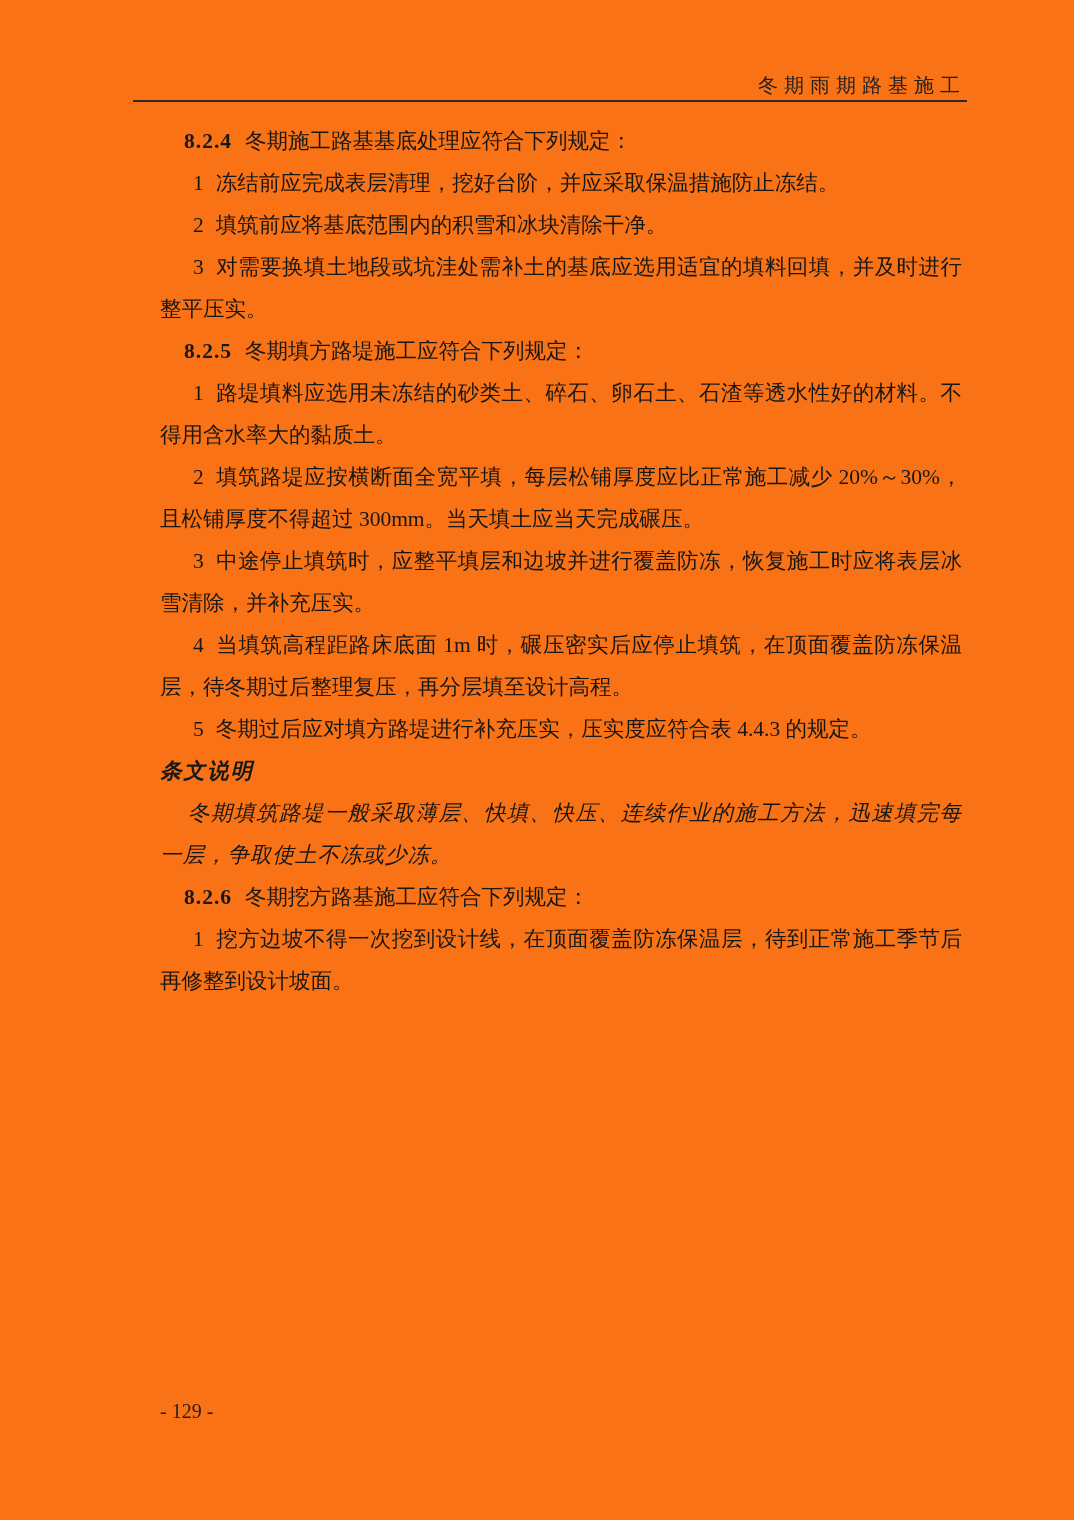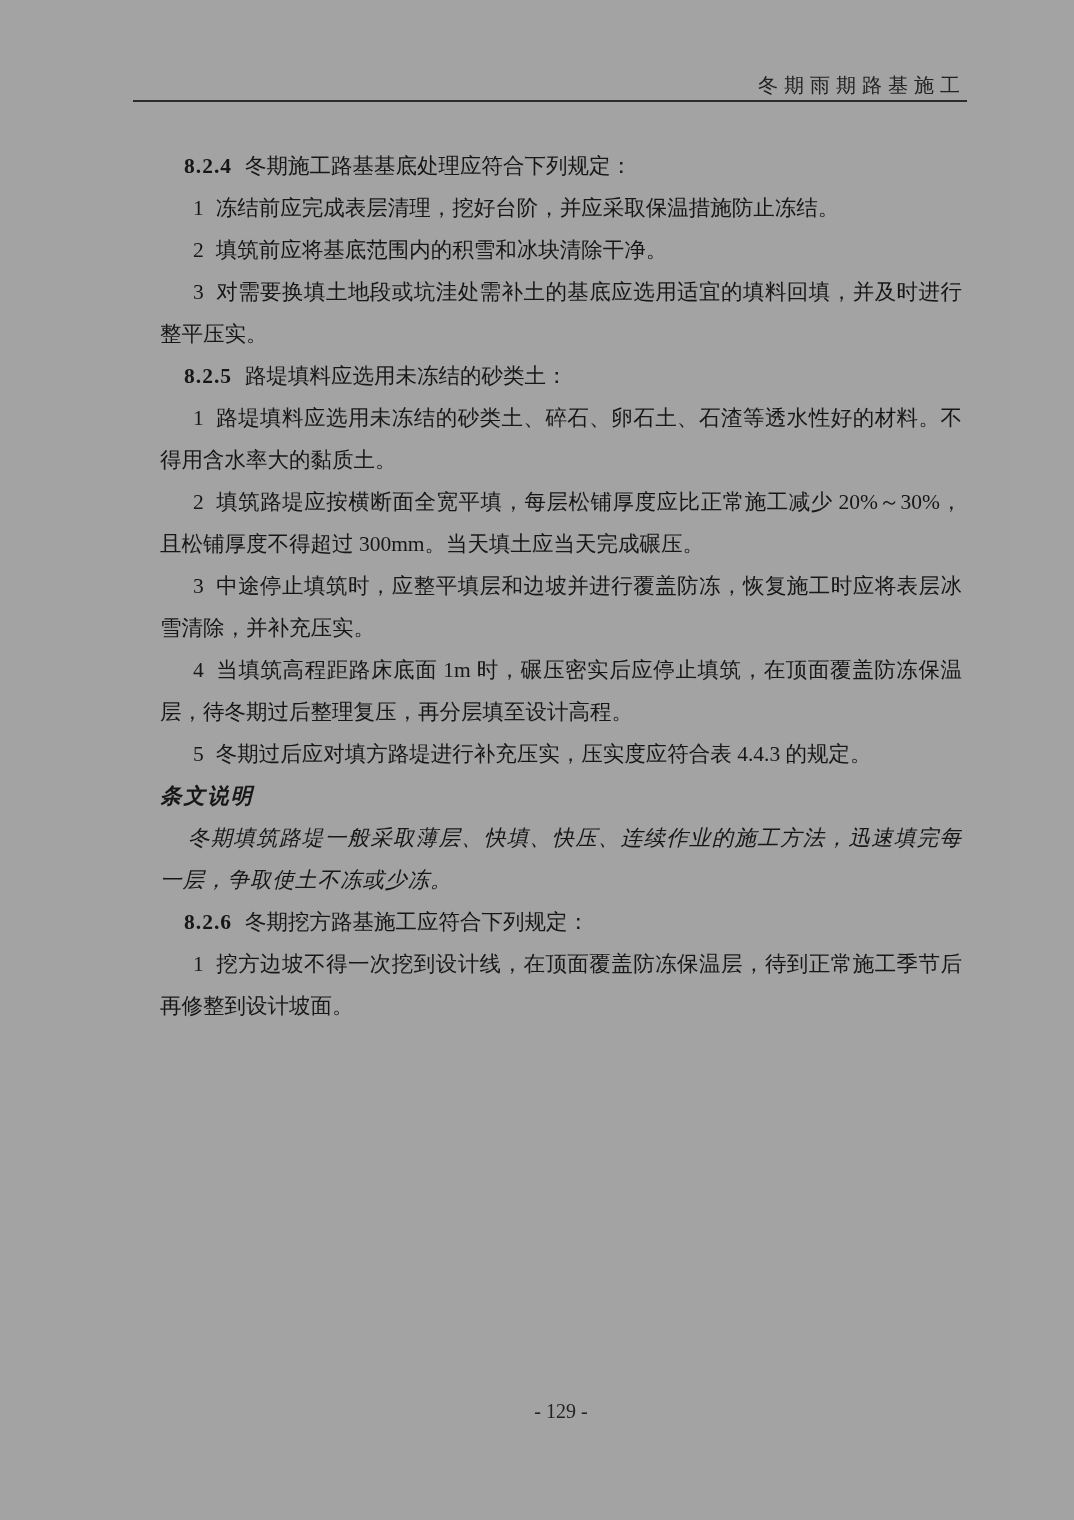--- a/index.html
+++ b/index.html
@@ -4,21 +4,21 @@
 <style>
   html, body {
     margin: 0;
     padding: 0;
     background: #ffffff;
   }
   .page {
     position: relative;
     width: 1074px;
     height: 1520px;
-    background: #a3a3a3;
+    background: #f97316;
     color: #1c1c1c;
     font-family: "Liberation Serif", "DejaVu Serif", serif;
     overflow: hidden;
   }
   
   .running-head {
     position: absolute;
     top: 72px;
     right: 108px;
     font-size: 20px;
@@ -31,21 +31,21 @@
     position: absolute;
     top: 100px;
     left: 133px;
     width: 834px;
     height: 2px;
     background: #2b2b2b;
   }
   
   .doc-body {
     position: absolute;
-    top: 145px;
+    top: 120px;
     left: 160px;
     width: 802px;
     font-size: 21.5px;
     line-height: 42px;
     text-align: justify;
     color: #171717;
   }
   .doc-body p { margin: 0; }
   .clause-head { text-indent: 24px; }
   .clause-head .num {
@@ -68,21 +68,20 @@
     font-style: italic;
     text-indent: 28px;
     letter-spacing: 1px;
   }
   
   .page-footer {
     position: absolute;
     top: 1400px;
     left: 160px;
     width: 802px;
-    text-align: center;
     font-size: 20px;
     color: #222;
   }
 </style>
 </head>
 <body>
 
 <div class="page">
 
   <div class="running-head">冬期雨期路基施工</div>
@@ -97,21 +96,21 @@
       <span class="num">1</span><span>冻结前应完成表层清理，挖好台阶，并应采取保温措施防止冻结。</span>
     </p>
     <p class="clause-item">
       <span class="num">2</span><span>填筑前应将基底范围内的积雪和冰块清除干净。</span>
     </p>
     <p class="clause-item">
       <span class="num">3</span><span>对需要换填土地段或坑洼处需补土的基底应选用适宜的填料回填，并及时进行整平压实。</span>
     </p>
 
     <p class="clause-head mt-sect">
-      <span class="num">8.2.5</span><span>路堤填料应选用未冻结的砂类土：</span>
+      <span class="num">8.2.5</span><span>冬期填方路堤施工应符合下列规定：</span>
     </p>
     <p class="clause-item">
       <span class="num">1</span><span>路堤填料应选用未冻结的砂类土、碎石、卵石土、石渣等透水性好的材料。不得用含水率大的黏质土。</span>
     </p>
     <p class="clause-item">
       <span class="num">2</span><span>填筑路堤应按横断面全宽平填，每层松铺厚度应比正常施工减少 20%～30%，且松铺厚度不得超过 300mm。当天填土应当天完成碾压。</span>
     </p>
     <p class="clause-item">
       <span class="num">3</span><span>中途停止填筑时，应整平填层和边坡并进行覆盖防冻，恢复施工时应将表层冰雪清除，并补充压实。</span>
     </p>

